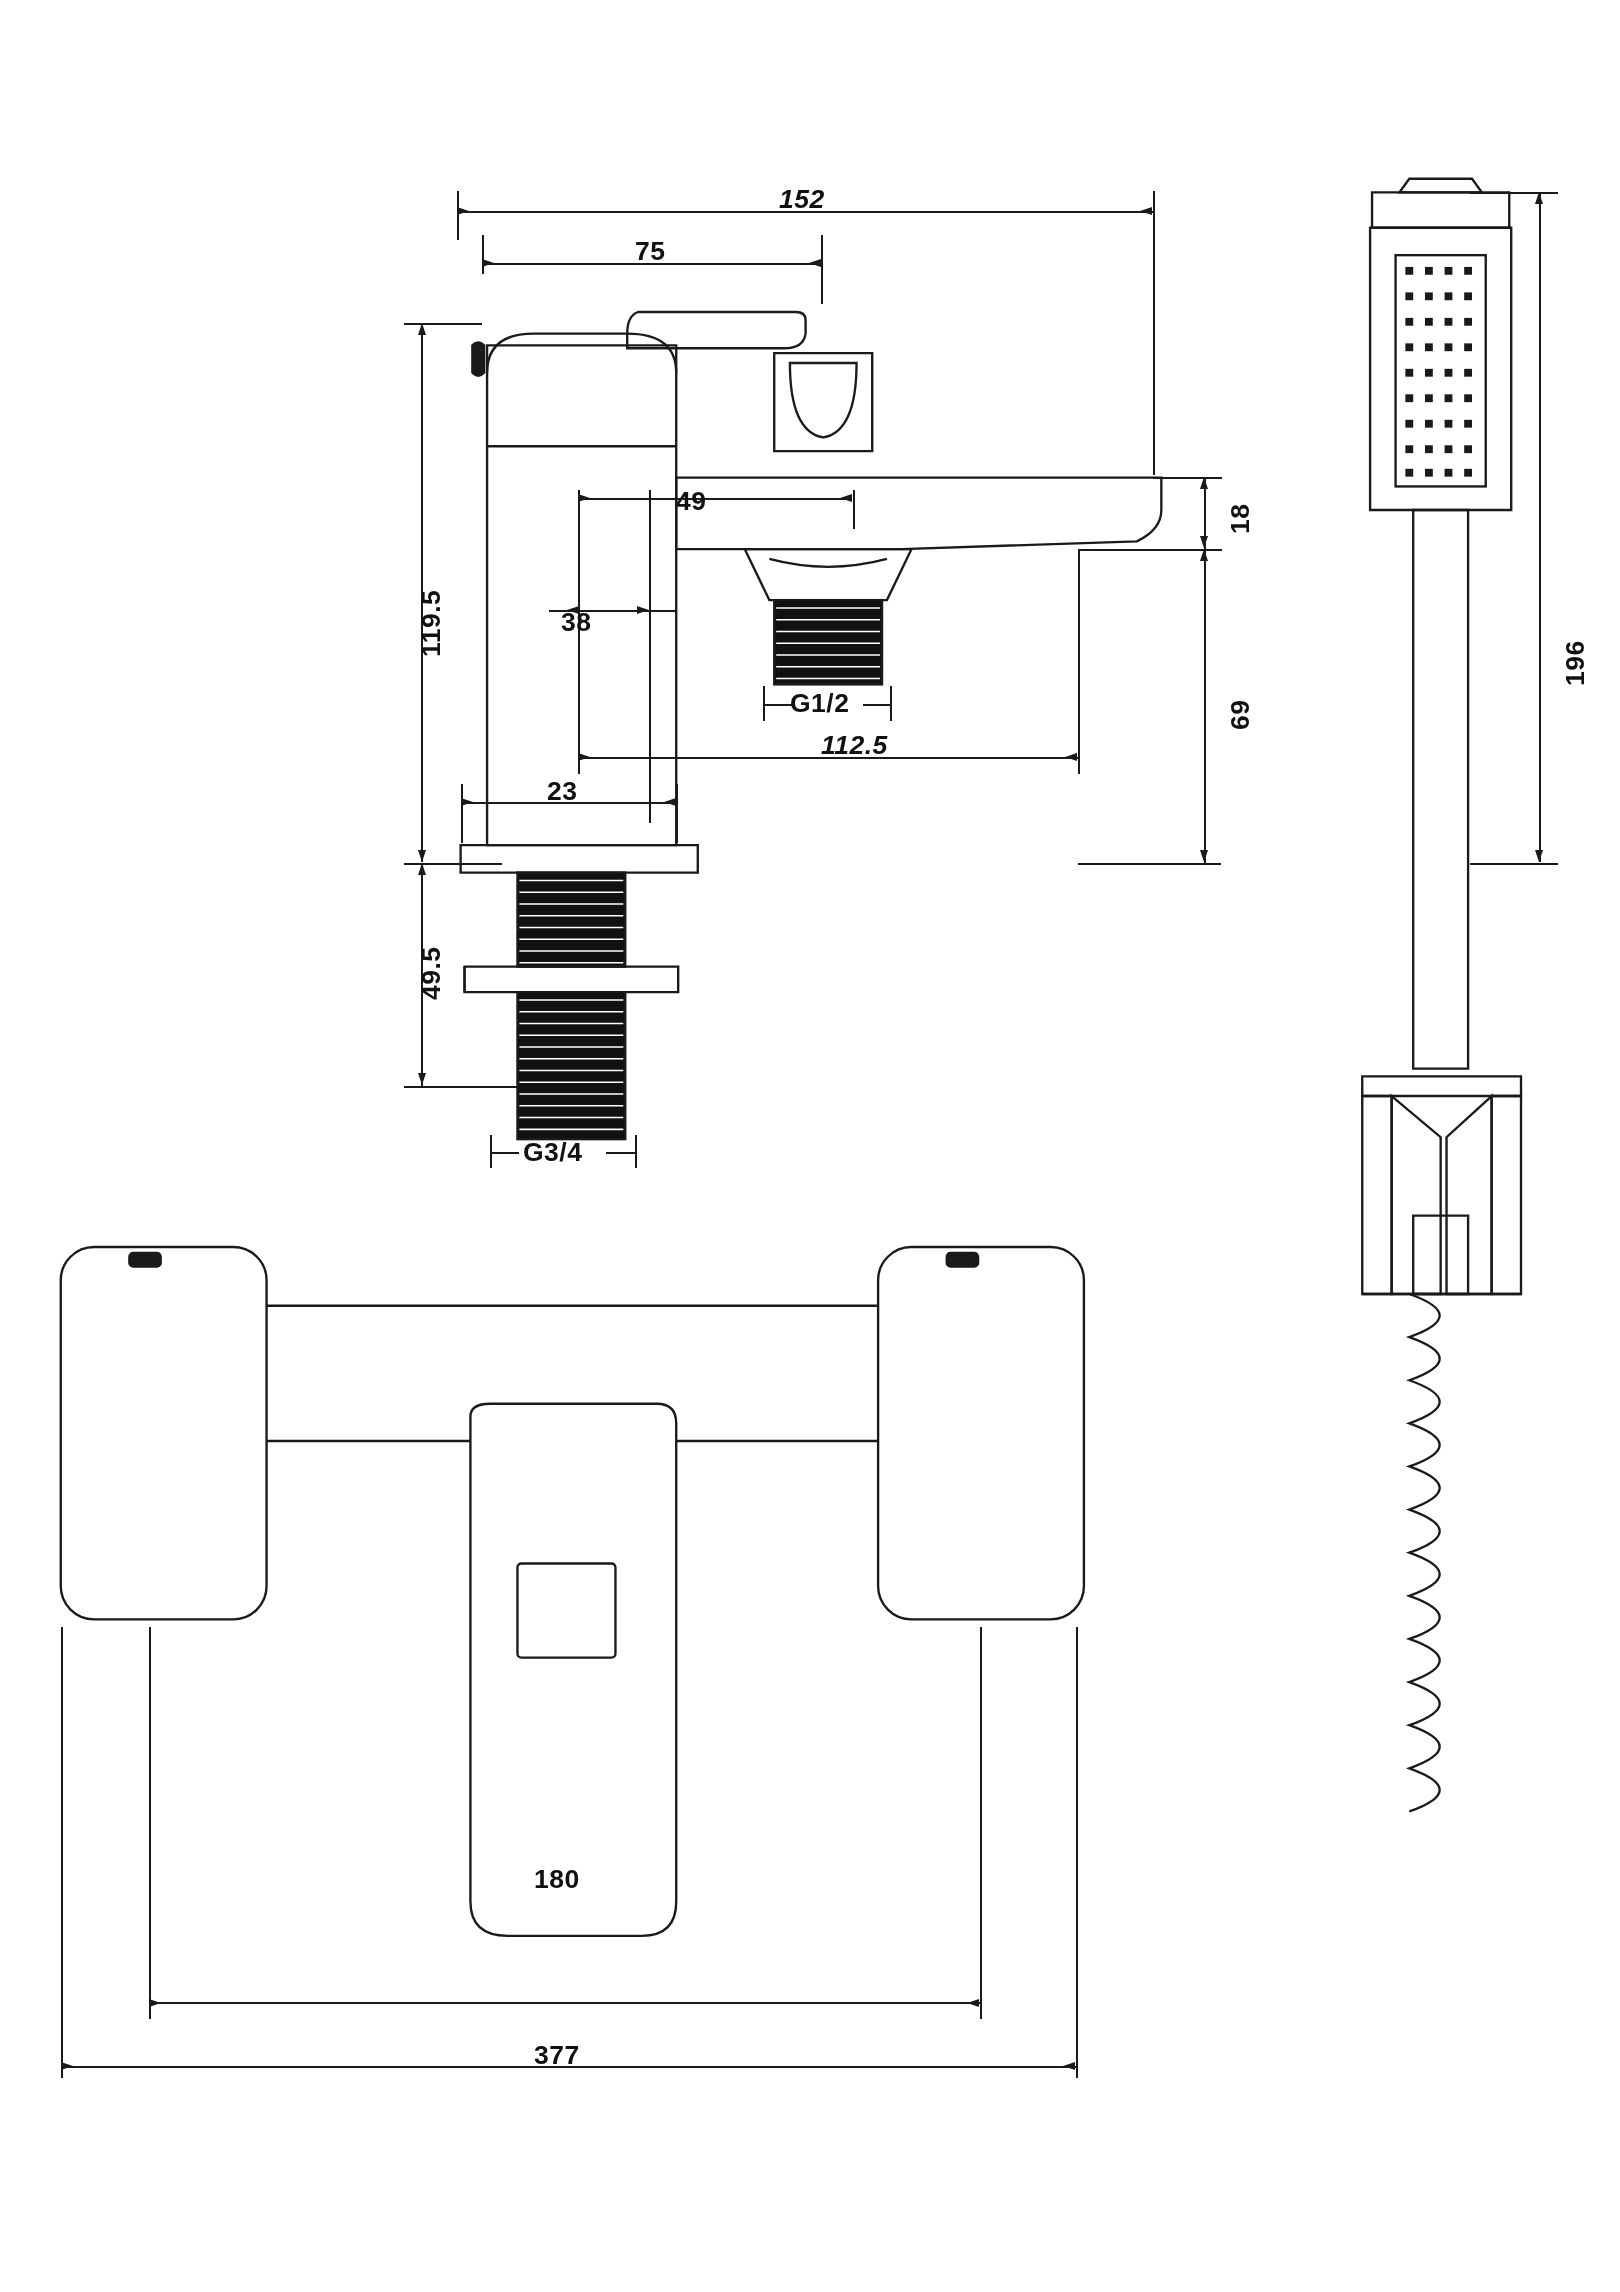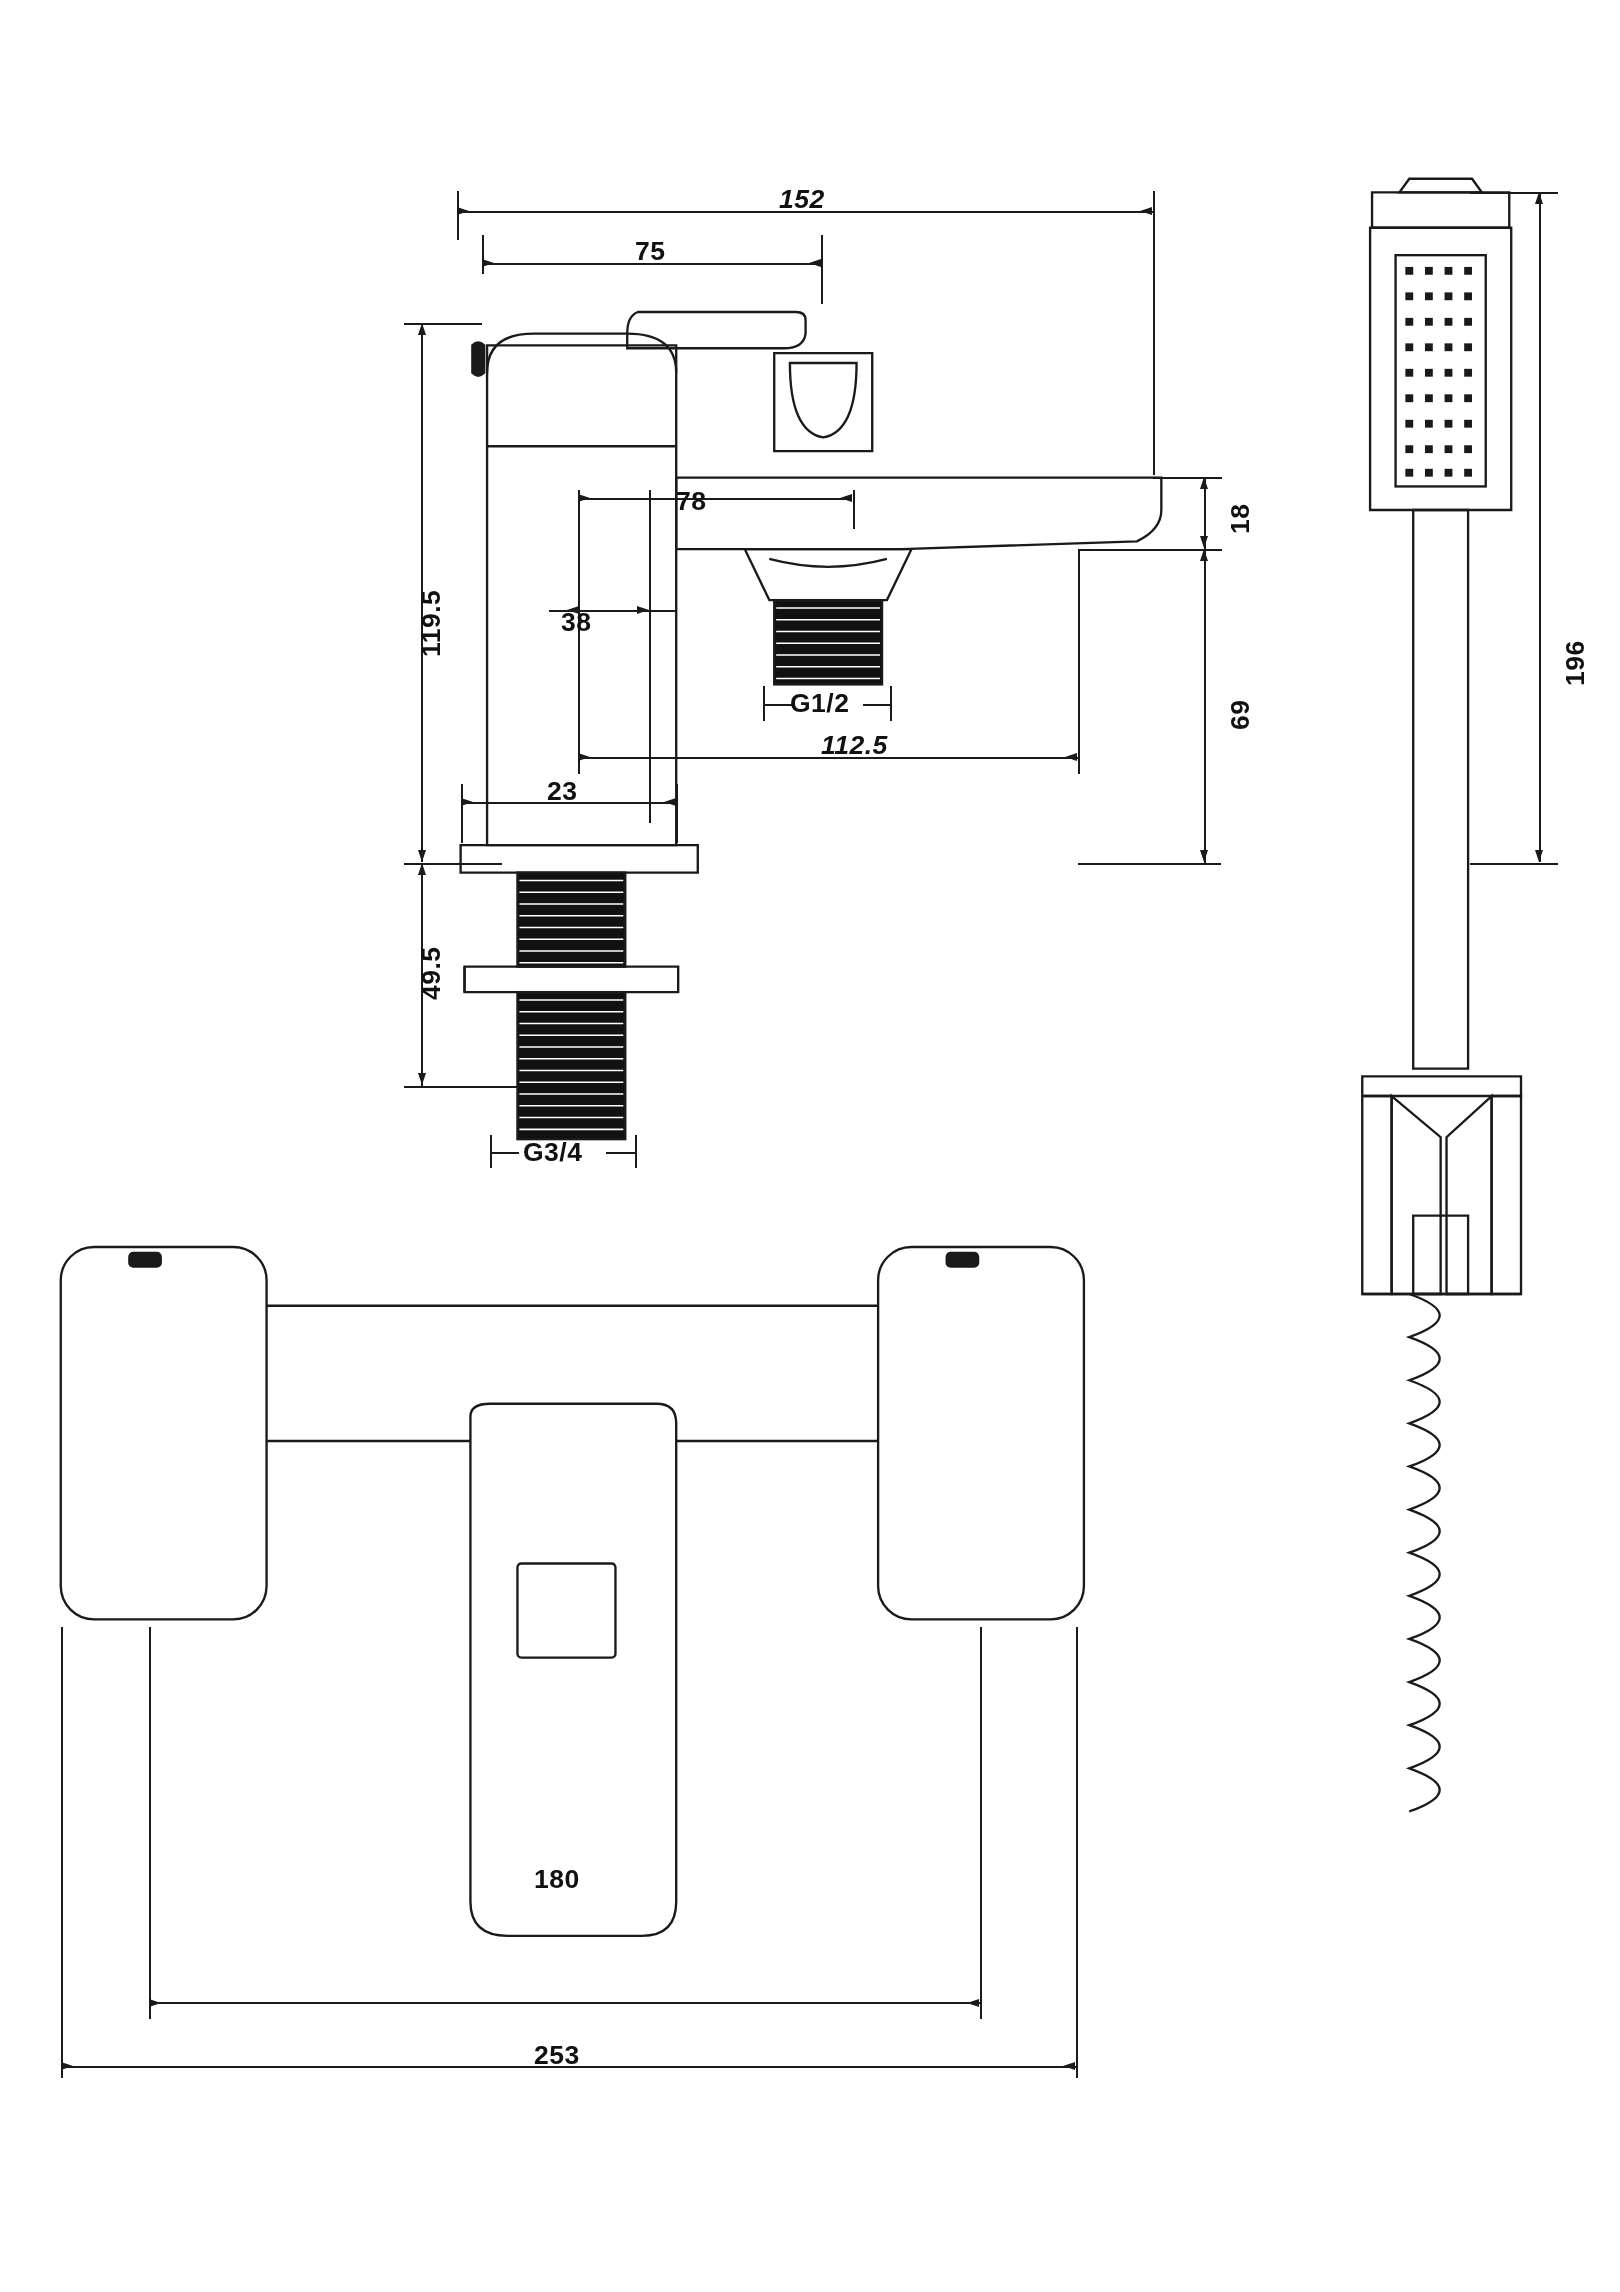--- a/index.html
+++ b/index.html
@@ -99,21 +99,21 @@
   <div class="ln v" style="left:421px; top:863px; height:223px;"></div>
   <div class="arrow arr-u" style="left:418px; top:863px;"></div>
   <div class="arrow arr-d" style="left:418px; top:1073px;"></div>
   <div class="dim-txt vert" style="left:416px; top:1000px;">49.5</div>
 
   <div class="ln v" style="left:578px; top:490px; width:2px; height:39px;"></div>
   <div class="ln v" style="left:853px; top:490px; width:2px; height:39px;"></div>
   <div class="ln h" style="left:578px; top:498px; width:274px;"></div>
   <div class="arrow arr-r" style="left:578px; top:494px;"></div>
   <div class="arrow arr-l" style="left:840px; top:494px;"></div>
-  <div class="dim-txt" style="left:676px; top:486px;">78</div>
+  <div class="dim-txt" style="left:676px; top:486px;">49</div>
 
   <div class="ln v" style="left:578px; top:498px; width:2px; height:196px;"></div>
   <div class="ln v" style="left:649px; top:490px; width:2px; height:333px;"></div>
   <div class="ln h" style="left:549px; top:610px; width:127px;"></div>
   <div class="arrow arr-l" style="left:567px; top:606px;"></div>
   <div class="arrow arr-r" style="left:637px; top:606px;"></div>
   <div class="dim-txt" style="left:561px; top:585px;margin-top:22px;">38</div>
 
   <div class="ln v" style="left:461px; top:784px; width:2px; height:59px;"></div>
   <div class="ln v" style="left:676px; top:784px; width:2px; height:59px;"></div>
@@ -167,21 +167,21 @@
   <div class="ln h" style="left:149px; top:2002px; width:831px;"></div>
   <div class="arrow arr-r" style="left:149px; top:1999px;"></div>
   <div class="arrow arr-l" style="left:967px; top:1999px;"></div>
   <div class="dim-txt" style="left:534px; top:1864px;">180</div>
 
   <div class="ln v" style="left:61px; top:1627px; width:2px; height:451px;"></div>
   <div class="ln v" style="left:1076px; top:1627px; width:2px; height:451px;"></div>
   <div class="ln h" style="left:61px; top:2066px; width:1015px;"></div>
   <div class="arrow arr-r" style="left:61px; top:2062px;"></div>
   <div class="arrow arr-l" style="left:1063px; top:2062px;"></div>
-  <div class="dim-txt" style="left:534px; top:2040px;">253</div>
+  <div class="dim-txt" style="left:534px; top:2040px;">377</div>
 
   <svg class="overlay" viewBox="0 0 1653 2339">
     <g fill="none" stroke="#1a1a1a" stroke-width="2.4" stroke-linejoin="miter" stroke-linecap="butt">
 
       <path d="M497,352 L497,862 L690,862 L690,352 Z"></path>
 
       <path d="M497,380 Q497,340 545,340 L640,340 Q690,340 690,380"></path>
       <path d="M497,455 L690,455"></path>
 
       <path d="M482,352 L482,380 Q488,386 494,380 L494,352 Q488,346 482,352 Z" fill="#1a1a1a" stroke="#1a1a1a"></path>

